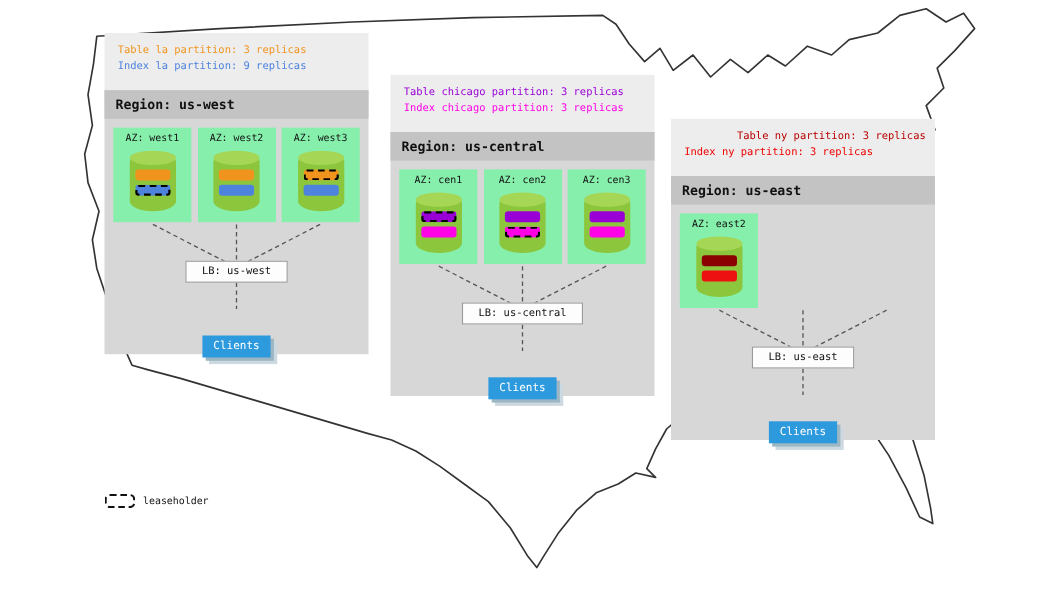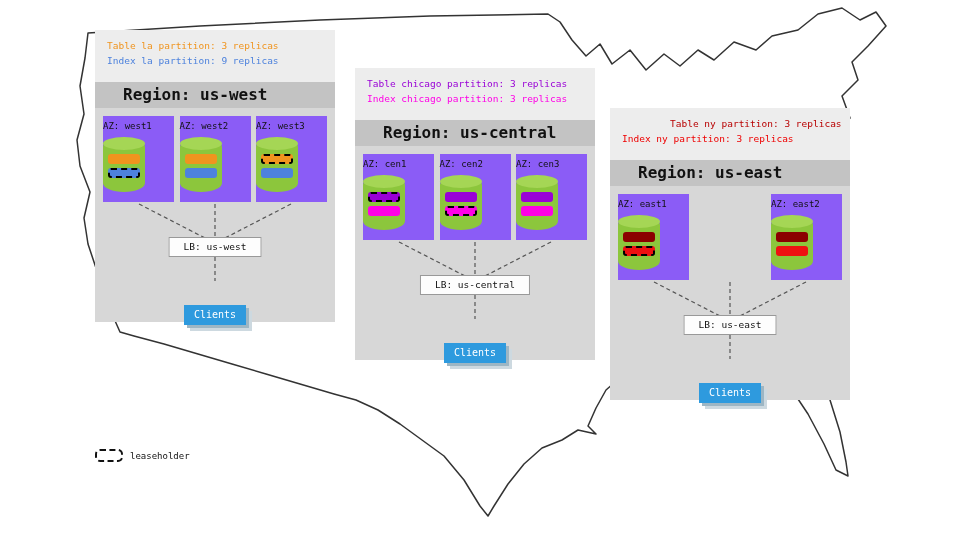--- a/index.html
+++ b/index.html
@@ -4,24 +4,24 @@
 <style>
   html,body{margin:0;padding:0;background:#fff;}
   .canvas{position:relative;width:960px;height:540px;background:#fff;overflow:hidden;
           font-family:"DejaVu Sans Mono","Liberation Mono",monospace;color:#111;}
   .map-svg{position:absolute;left:0;top:0;}
 
   .annotation{position:absolute;width:240px;height:60px;background:#ededed;
               padding:8px 12px;box-sizing:border-box;font-size:9.5px;line-height:15px;white-space:nowrap;}
 
   .panel{position:absolute;width:240px;height:240px;background:#d7d7d7;}
-  .region-header{height:26px;line-height:26px;background:#c3c3c3;padding-left:28px;
-                 font-size:16px;font-weight:bold;color:#111;}
+  .region-header{height:26px;line-height:26px;background:#c3c3c3;padding-left:10px;
+                 font-size:12px;font-weight:bold;color:#111;}
   .az-row{position:absolute;top:34px;left:8px;width:224px;display:flex;justify-content:space-between;}
-  .az{width:71px;height:86px;background:#8b5cf6;display:flex;flex-direction:column;align-items:flex-start;}
+  .az{width:71px;height:86px;background:#86efac;display:flex;flex-direction:column;align-items:center;}
   .az-label{margin-top:5px;font-size:9px;color:#111;white-space:nowrap;}
   .cyl{position:relative;width:42px;height:54px;margin-top:7px;background:#8cc63c;border-radius:21px/9px;}
   .cyl::before{content:"";position:absolute;top:-1px;left:0;width:42px;height:13px;
                background:#a5d655;border-radius:50%;}
   .bar{position:absolute;left:5px;width:32px;height:10px;border-radius:3px;box-sizing:border-box;z-index:2;}
   .bar.b0{top:16px}
   .bar.b1{top:30px}
   .bar.leaseholder{border:2px dashed #000;}
 
   .connectors{position:absolute;left:0;top:0;pointer-events:none;}
@@ -145,27 +145,20 @@
 
   <div class="annotation" id="ann-east">
     <div style="color: rgb(184, 0, 0); margin-left: 48px;">Table ny partition: 3 replicas</div>
     <div style="color: rgb(238, 0, 0);">Index ny partition: 3 replicas</div>
   </div>
 
   <div class="panel" id="panel-east">
     <div class="region-header">Region: us-east</div>
     <div class="az-row">
       <div class="az">
-        <div class="az-label">AZ: east1</div>
-        <div class="cyl">
-          <div class="bar b0" style="background: rgb(139, 0, 0);"></div>
-          <div class="bar b1 leaseholder" style="background: rgb(238, 17, 17);"></div>
-        </div>
-      </div>
-      <div class="az">
         <div class="az-label">AZ: east2</div>
         <div class="cyl">
           <div class="bar b0" style="background: rgb(139, 0, 0);"></div>
           <div class="bar b1" style="background: rgb(238, 17, 17);"></div>
         </div>
       </div>
     </div>
     <svg class="connectors" width="240" height="240" viewBox="0 0 240 240">
       <g stroke="#555" stroke-width="1.2" stroke-dasharray="4 3">
         <line x1="44" y1="122" x2="110" y2="156"></line>

